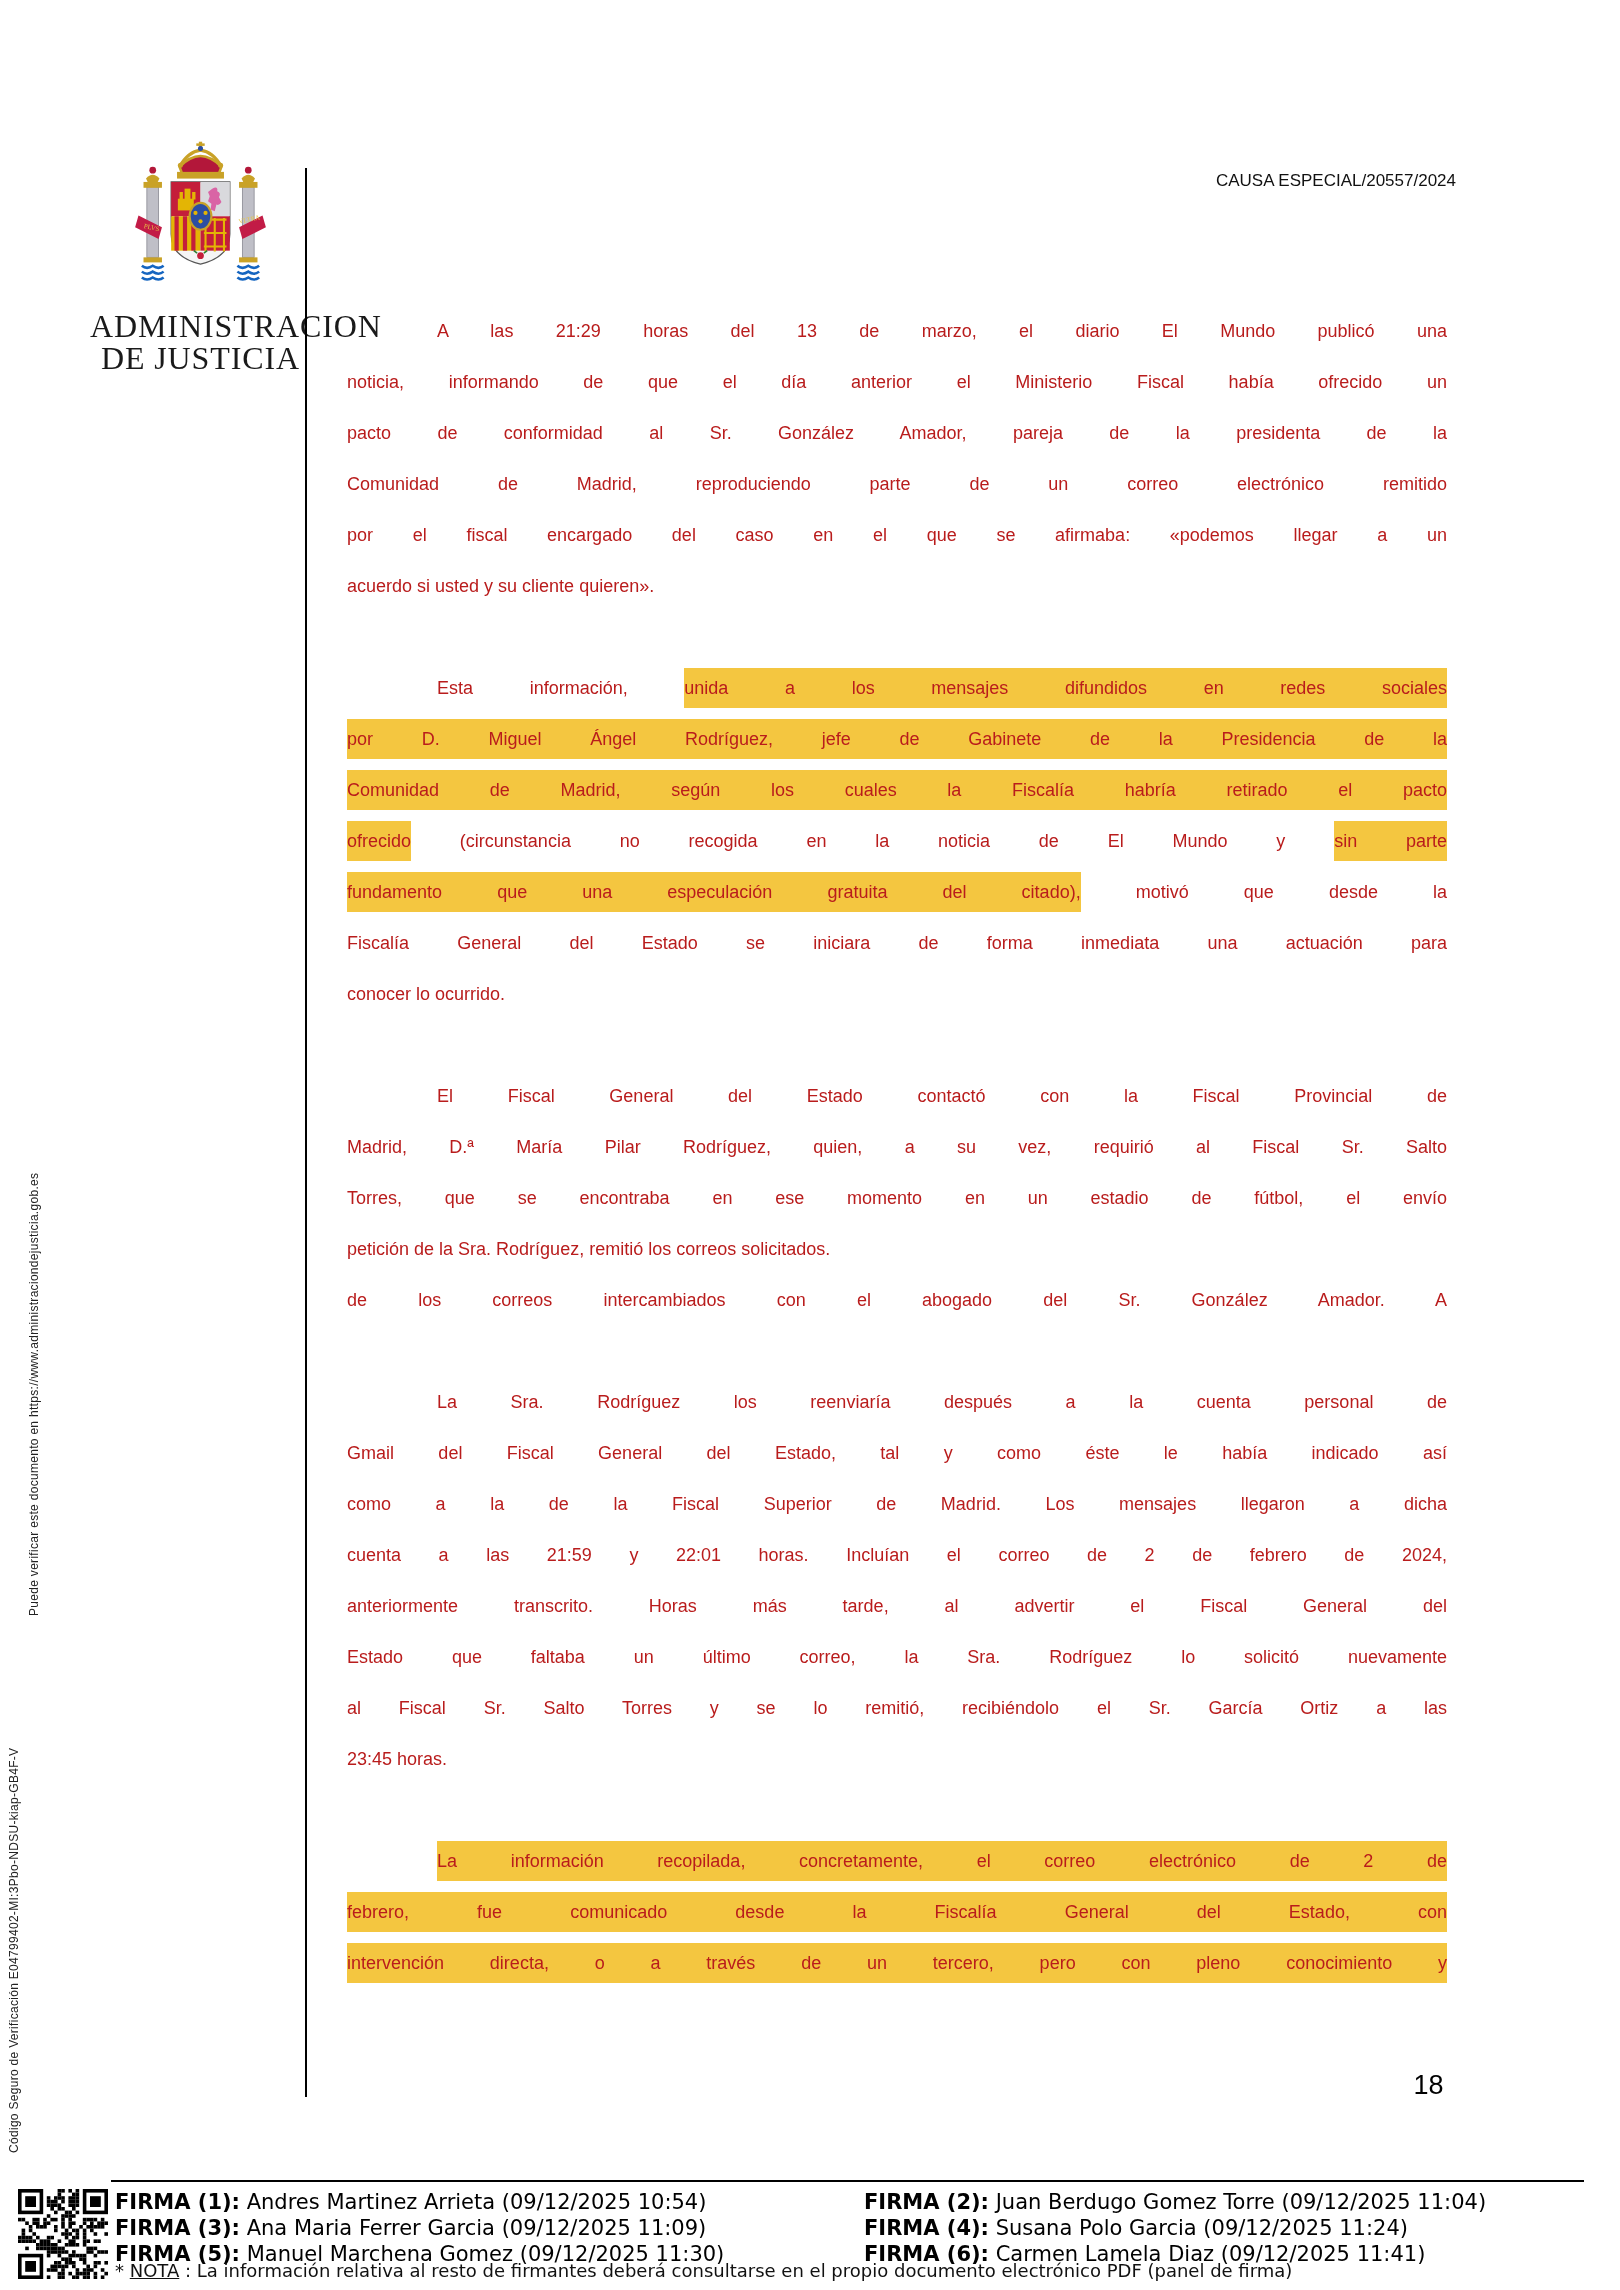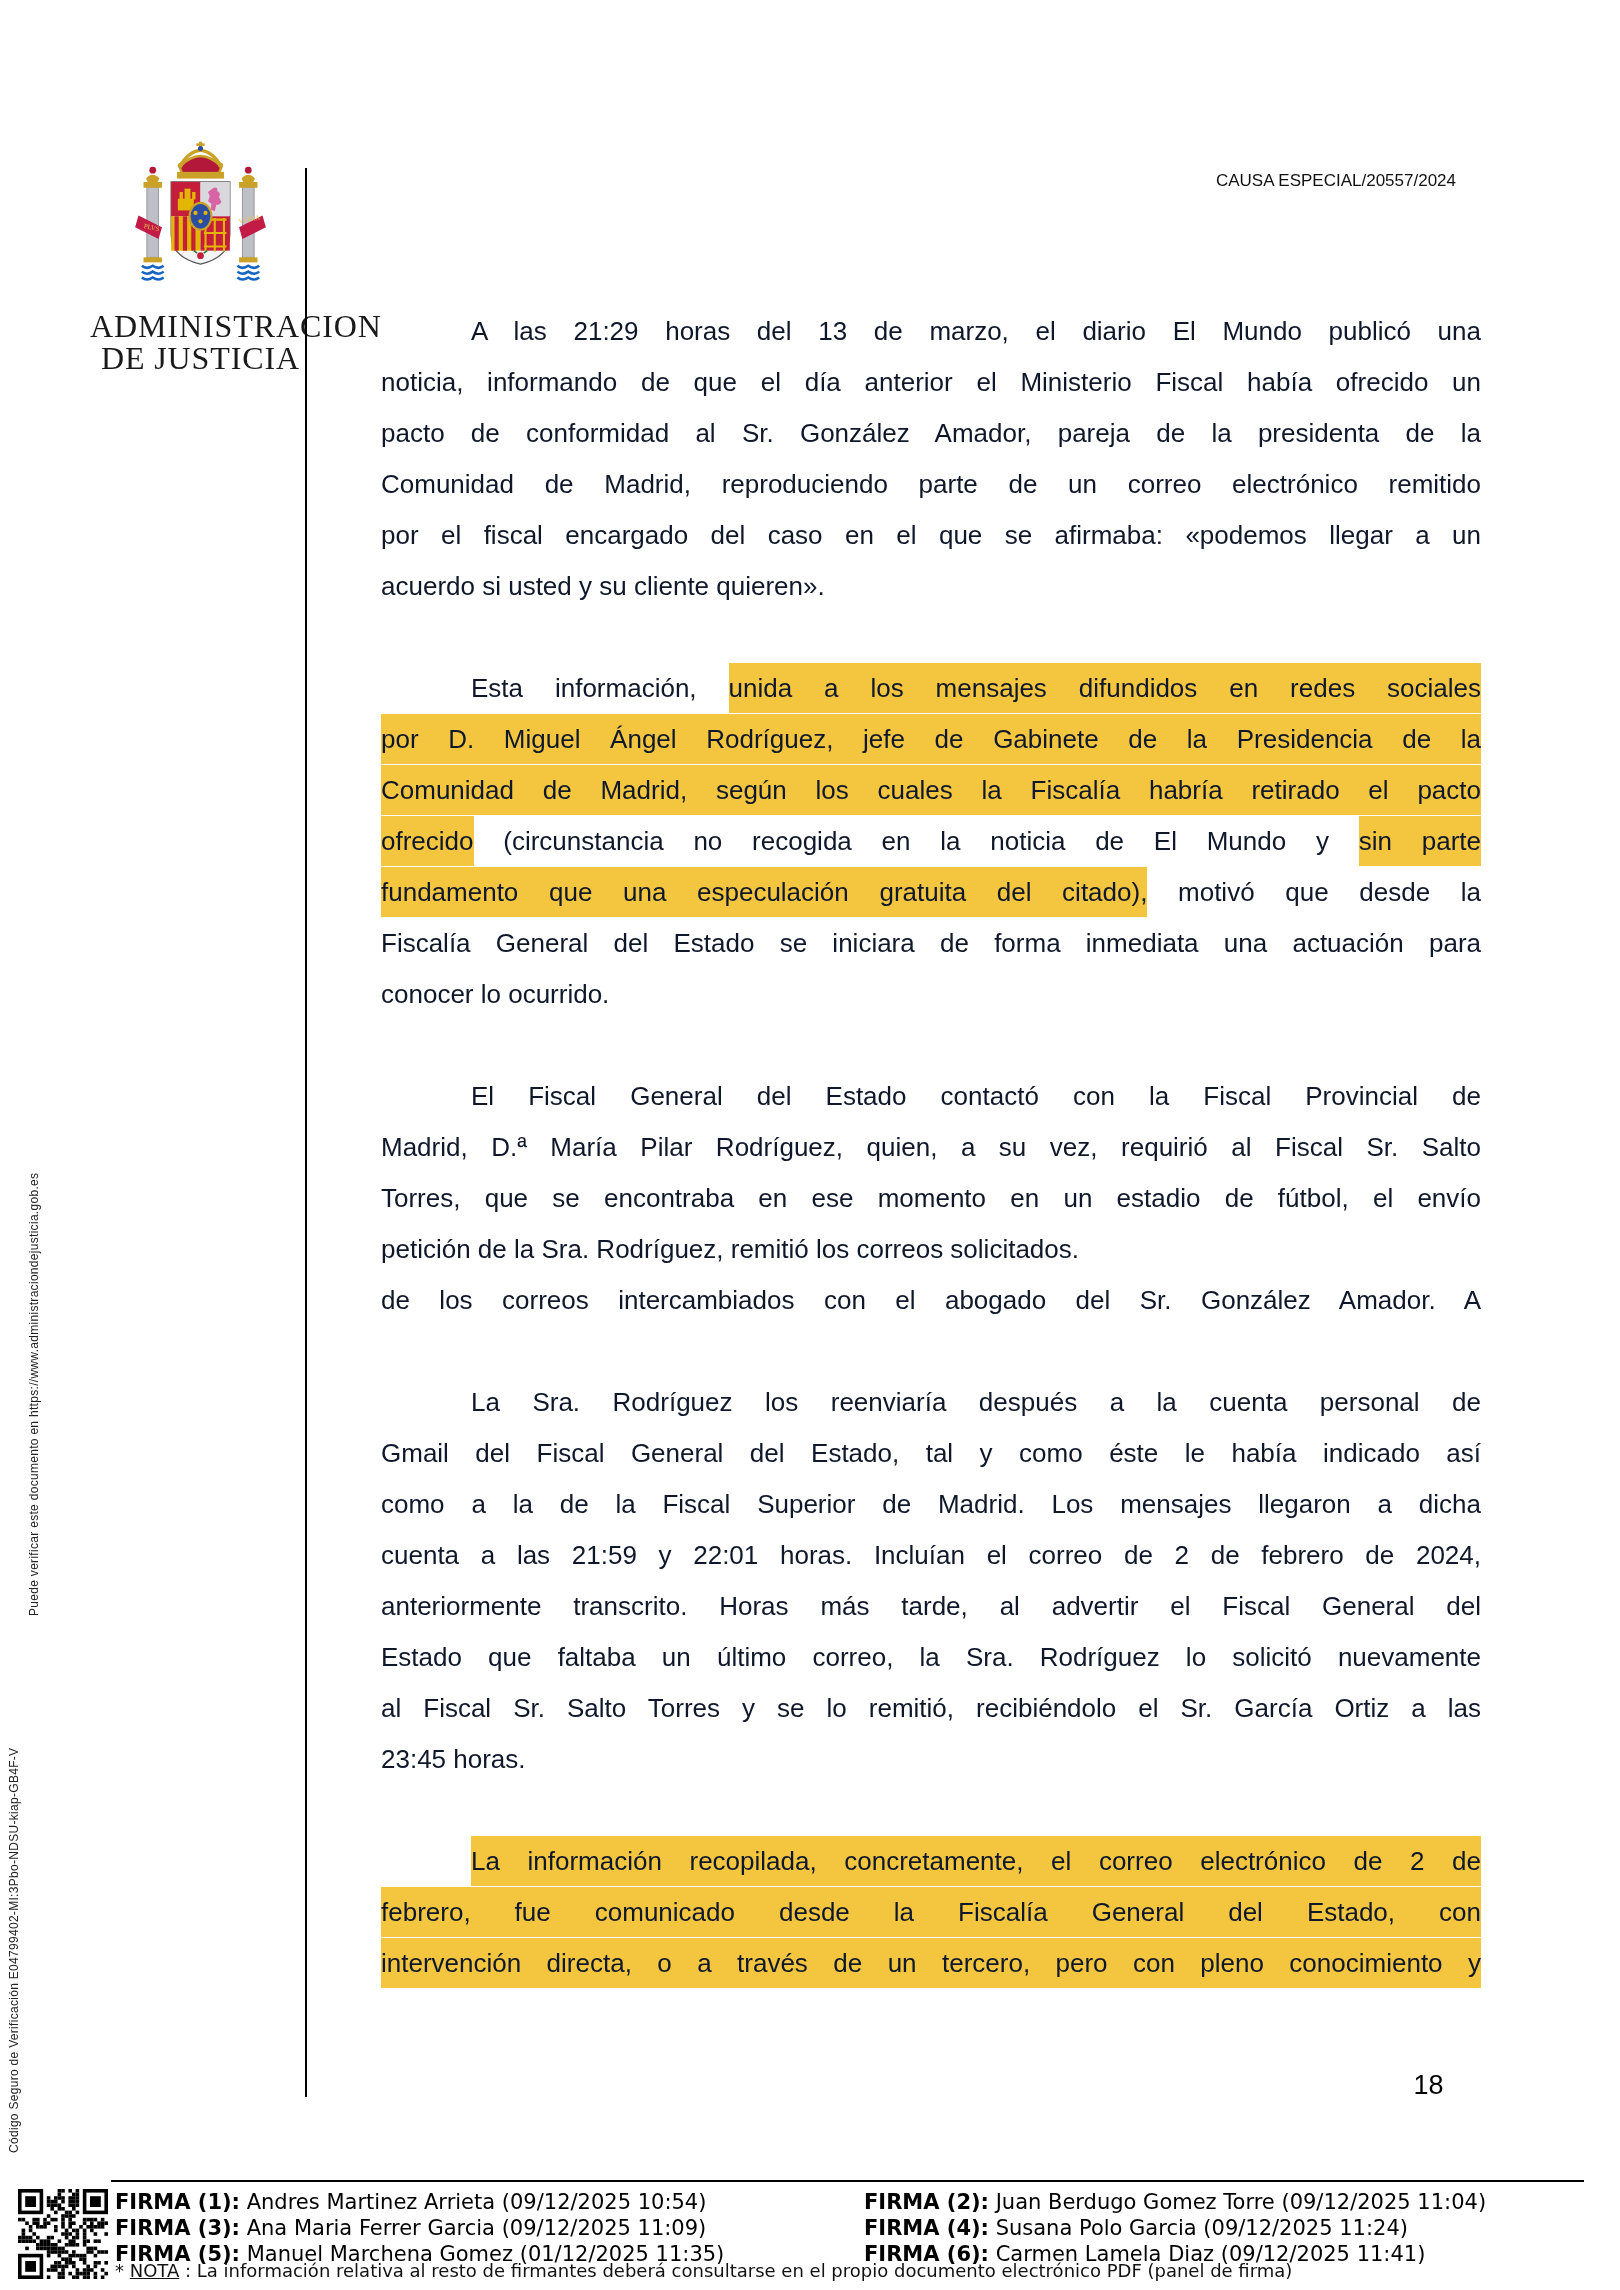--- a/index.html
+++ b/index.html
@@ -23,21 +23,21 @@
     white-space:nowrap;font-size:12px;letter-spacing:0.3px;color:#222;
   }
   #csv-text{left:7.2px;top:2153px;}
   #verify-text{left:27px;top:1616px;}
   
   #case-header{
     position:absolute;left:360px;top:171px;width:1096px;text-align:right;
     font-size:17px;color:#111;
   }
   
-  #doc-body{position:absolute;left:381px;top:306px;width:1100px;font-size:26px;color:#0f172a;}
+  #doc-body{position:absolute;left:347px;top:306px;width:1100px;font-size:18px;color:#b91c1c;}
   .para{margin:0 0 51px 0;}
   .para .line:first-child{text-indent:90px;}
   .line{height:51px;line-height:51px;overflow:hidden;}
   .just{text-align:justify;text-align-last:justify;-moz-text-align-last:justify;}
   .hl{background:var(--hl,#F4C640);padding:10px 0;}
   
   #page-number{position:absolute;left:1397px;top:2056px;width:63px;text-align:center;font-size:27px;margin-top:14px;}
   
   #footer-rule{position:absolute;left:111px;top:2180px;width:1473px;height:1.8px;background:#000;}
   #signatures{
@@ -189,21 +189,21 @@
 
 <div id="page-number">18</div>
 
 <div id="footer-rule"></div>
 
 <div id="signatures">
     <div><span class="flabel">FIRMA (1):</span><span> Andres Martinez Arrieta (09/12/2025 10:54)</span></div>
     <div><span class="flabel">FIRMA (2):</span><span> Juan Berdugo Gomez Torre (09/12/2025 11:04)</span></div>
     <div><span class="flabel">FIRMA (3):</span><span> Ana Maria Ferrer Garcia (09/12/2025 11:09)</span></div>
     <div><span class="flabel">FIRMA (4):</span><span> Susana Polo Garcia (09/12/2025 11:24)</span></div>
-    <div><span class="flabel">FIRMA (5):</span><span> Manuel Marchena Gomez (01/12/2025 11:35)</span></div>
+    <div><span class="flabel">FIRMA (5):</span><span> Manuel Marchena Gomez (09/12/2025 11:30)</span></div>
     <div><span class="flabel">FIRMA (6):</span><span> Carmen Lamela Diaz (09/12/2025 11:41)</span></div>
   </div>
 
 <div id="nota">
   <span>* </span><span class="nlabel">NOTA</span><span> : La información relativa al resto de firmantes deberá consultarse en el propio documento electrónico PDF (panel de firma)</span>
 </div>
 
 <div id="qr"><svg viewBox="0 0 100 100" width="90" height="90" xmlns="http://www.w3.org/2000/svg">
       <rect width="100" height="100" fill="#fff"></rect>
       <g fill="#000">

